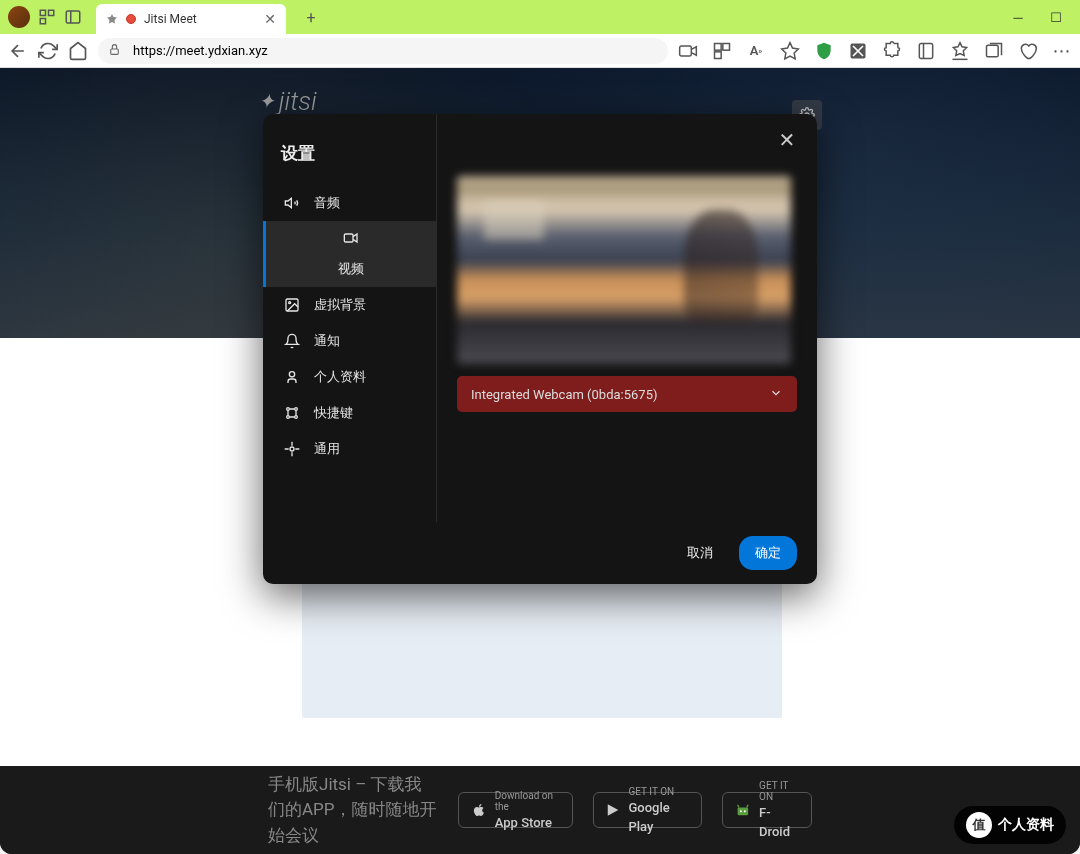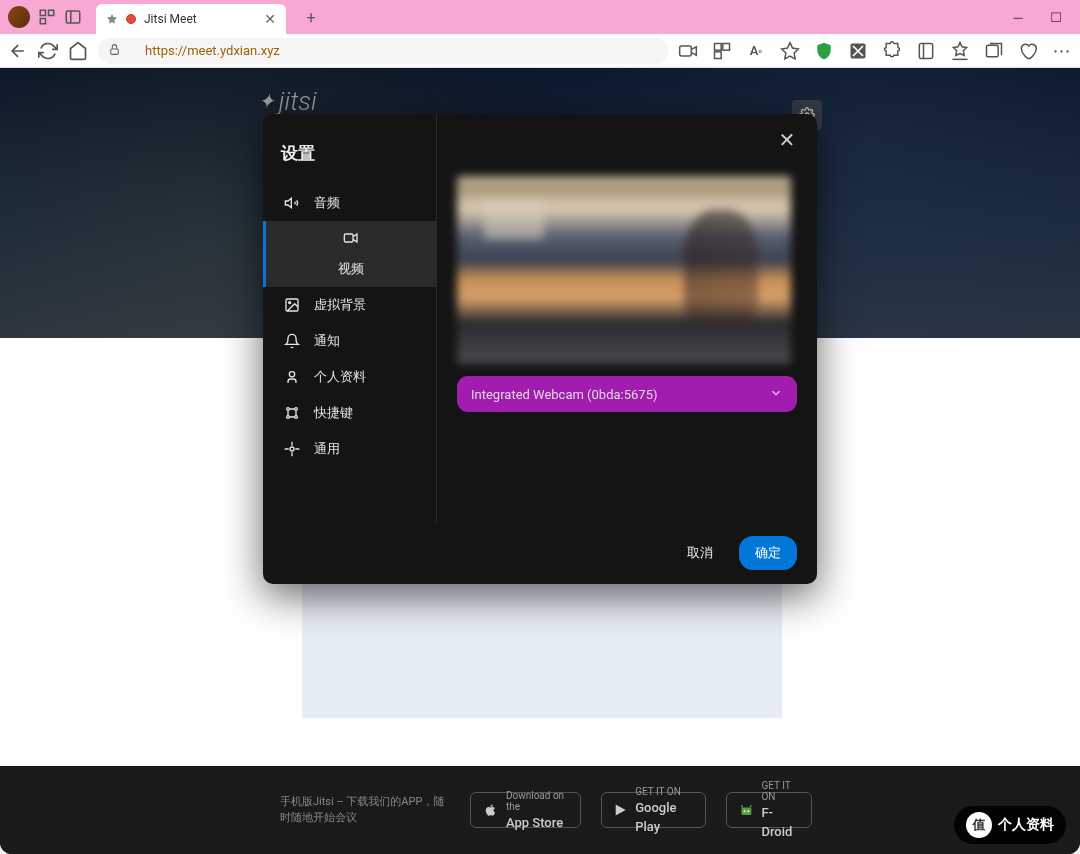--- a/index.html
+++ b/index.html
@@ -1,31 +1,31 @@
 <!DOCTYPE html>
 <html><head>
 <meta charset="utf-8">
 <style>
 * { margin:0; padding:0; box-sizing:border-box; font-family:-apple-system,BlinkMacSystemFont,"Segoe UI",Roboto,sans-serif; }
 body { width:1080px; height:854px; background:#f3f3f3; overflow:hidden; position:relative; }
 
-.titlebar { height:34px; background:#f9a8d4; display:flex; align-items:center; padding:0 4px; }
+.titlebar { height:34px; background:#bef264; display:flex; align-items:center; padding:0 4px; }
 .titlebar-left { display:flex; align-items:center; gap:8px; }
 .avatar { width:22px; height:22px; border-radius:50%; background:linear-gradient(135deg,#8b4513,#5a2e0c); margin-left:4px; }
 .tb-icon { width:18px; height:18px; display:flex; align-items:center; justify-content:center; color:#555; }
 .tab { display:flex; align-items:center; background:#fff; height:30px; border-radius:6px 6px 0 0; padding:0 10px; margin-left:6px; min-width:190px; gap:8px; font-size:12px; color:#333; margin-top:4px;}
 .rec-dot { width:10px; height:10px; border-radius:50%; background:#e74c3c; border:1px solid #c0392b; }
 .tab-close { margin-left:auto; font-size:14px; color:#666; cursor:pointer; }
 .new-tab { width:26px; text-align:center; font-size:16px; color:#555; cursor:pointer; margin-left:4px;}
 .win-controls { margin-left:auto; display:flex; gap:22px; padding-right:12px; color:#333; font-size:13px;}
 .win-btn { width:16px; text-align:center; cursor:pointer; }
 
 .addrbar { height:34px; background:#fff; display:flex; align-items:center; padding:0 8px; gap:10px; border-bottom:1px solid #ddd; }
 .ab-icon { width:20px; height:20px; display:flex; align-items:center; justify-content:center; color:#555; cursor:pointer; }
-.url-field { flex:1; display:flex; align-items:center; gap:24px; height:26px; padding:0 10px; border-radius:13px; background:#f5f5f5; font-size:13px; color:#a16207; }
+.url-field { flex:1; display:flex; align-items:center; gap:12px; height:26px; padding:0 10px; border-radius:13px; background:#f5f5f5; font-size:13px; color:#000000; }
 .lock { color:#666; }
 .addr-right { display:flex; gap:14px; align-items:center; }
 .green { color:#2d9e44; }
 .more { font-size:18px; letter-spacing:1px; }
 
 .app { position:absolute; top:68px; left:0; right:0; bottom:0; background:#111; border-radius:0 0 12px 12px; overflow:hidden; }
 .hero { position:absolute; top:0; left:0; right:0; height:270px; background:linear-gradient(180deg,#0a1628 0%,#1a2a3a 60%,#2a3440 100%); }
 .noise { position:absolute; inset:0; background-image:radial-gradient(circle at 20% 70%, rgba(120,100,60,.15) 0%, transparent 40%), radial-gradient(circle at 80% 30%, rgba(40,60,90,.3) 0%, transparent 50%), radial-gradient(circle at 50% 90%, rgba(140,120,80,.2) 0%, transparent 30%); }
 .logo { position:absolute; top:18px; left:258px; font-size:26px; font-style:italic; color:#9a9a9a; font-weight:300; display:flex; align-items:center; gap:4px;}
 .logo-icon { font-size:20px; }
@@ -39,28 +39,28 @@
 .m-title { color:#eee; font-size:17px; font-weight:600; padding:14px 18px 20px; }
 .m-item { display:flex; align-items:center; gap:14px; padding:9px 18px; color:#e5e5e5; font-size:13px; cursor:pointer; border-left:3px solid transparent; }
 .m-item.active { background:#2a2a2a; border-left-color:#0376da;flex-direction:column; }
 .m-item svg { width:16px; height:16px; flex-shrink:0; }
 .m-content { flex:1; padding:14px 20px 14px 20px; position:relative; }
 .m-close { position:absolute; top:14px; right:18px; color:#ccc; font-size:20px; cursor:pointer; width:24px; height:24px; display:flex; align-items:center; justify-content:center; }
 .preview { margin-top:48px; width:334px; height:188px; border-radius:4px; background:linear-gradient(180deg,#b8a890 0%,#a89878 8%,#c8b8a0 12%,#d8c8b0 18%,#5a6070 32%,#3a4050 45%,#c89058 55%,#d8a068 65%,#2a2a30 78%,#4a4a50 100%); filter:blur(4px); position:relative; overflow:hidden; }
 .preview::before { content:''; position:absolute; top:12%; left:8%; width:18%; height:22%; background:rgba(220,210,190,.5); border-radius:3px; }
 .preview::after { content:''; position:absolute; top:18%; right:10%; width:22%; height:60%; background:linear-gradient(135deg,rgba(40,30,30,.6),rgba(60,40,30,.4)); border-radius:40% 40% 20% 20%; }
 .cam-label { color:#ddd; font-size:13px; margin-top:26px; }
-.cam-select { margin-top:12px; background:#a21caf; border-radius:11px; height:36px; display:flex; align-items:center; padding:0 14px; color:#ddd; font-size:13px; cursor:pointer; justify-content:space-between; }
+.cam-select { margin-top:12px; background:#7f1d1d; border-radius:5px; height:36px; display:flex; align-items:center; padding:0 14px; color:#ddd; font-size:13px; cursor:pointer; justify-content:space-between; }
 .modal-footer { height:62px; display:flex; align-items:center; justify-content:flex-end; gap:10px; padding:0 20px; }
 .btn { height:34px; padding:0 16px; border-radius:5px; font-size:13px; display:flex; align-items:center; cursor:pointer; }
 .btn-cancel { color:#eee; }
 .btn-ok { background:#0376da; color:#fff;border-radius:14px; }
 
 .footer { position:absolute; bottom:0; left:0; right:0; height:88px; background:#1a1a1a; display:flex; align-items:center; padding:0 268px 0 268px; gap:20px; }
-.footer-text { color:#888; font-size:11px; line-height:1.5; max-width:170px;margin-left:12px; }
+.footer-text { color:#888; font-size:17px; line-height:1.5; max-width:170px; }
 .store { height:36px; border:1px solid #555; border-radius:6px; padding:4px 12px; display:flex; align-items:center; gap:8px; color:#ccc; cursor:pointer; }
 .store small { display:block; font-size:10px; color:#999; }
 .store b { font-size:13px; font-weight:500; }
 
 .badge { position:absolute; bottom:10px; right:14px; display:flex; align-items:center; gap:6px; background:rgba(0,0,0,.85); border-radius:20px; padding:6px 12px; color:#fff; font-size:14px; font-weight:600; }
 .badge-circle { width:26px; height:26px; border-radius:50%; background:#fff; color:#333; display:flex; align-items:center; justify-content:center; font-size:13px; font-weight:700; }
 </style>
 </head>
 <body>
 

